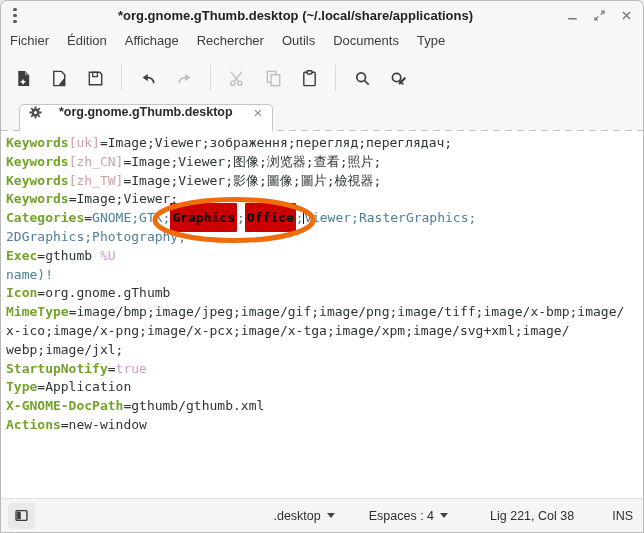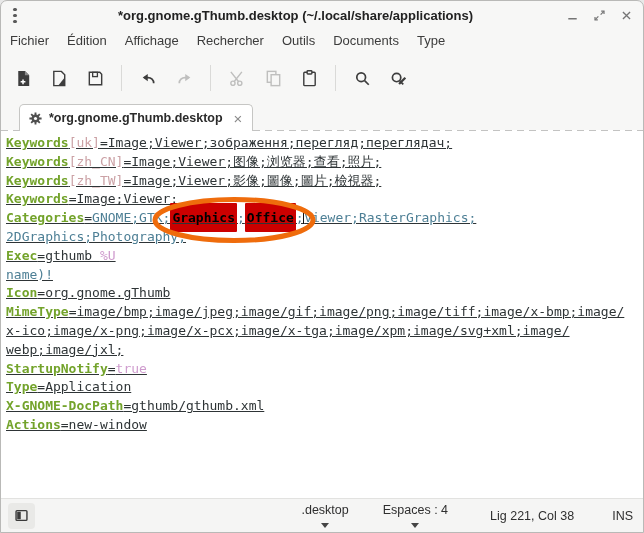--- a/index.html
+++ b/index.html
@@ -27,48 +27,48 @@
   
   .toolbar{height:42px;display:flex;align-items:center;padding:0 4px;flex:none;}
   .tool{width:32px;height:30px;display:flex;align-items:center;justify-content:center;
         border:none;background:transparent;color:#3d3d3d;margin:0 2px;}
   .tool.disabled{color:#bfbfbe;}
   .tool svg{width:19px;height:19px;display:block;}
   .tsep{width:1px;height:26px;background:#dadad8;margin:0 8px;flex:none;}
   
   .tabbar{height:31px;display:flex;align-items:flex-end;padding:0 0 0 18px;flex:none;position:relative;z-index:2;}
   .tab{height:27px;margin-bottom:-1px;background:#fff;border:1px solid #c6c6c4;border-bottom:none;
-       border-radius:5px 5px 0 0;display:flex;align-items:center;gap:6px;padding:0 9px 0 8px;}
+       border-radius:5px 5px 0 0;display:flex;align-items:flex-start;gap:16px;padding:0 9px 0 8px;}
   .tab svg{width:15px;height:15px;display:block;}
   .tab-label{font-size:12.5px;font-weight:600;color:#2b2b2b;white-space:nowrap;}
   .tab-close{font-size:15px;color:#8a8a8a;line-height:1;padding:0 1px;margin-left:4px;}
   
   .editor{flex:1;background:var(--bg-editor);position:relative;overflow:hidden;
-          font-family:"DejaVu Sans Mono",monospace;font-size:13px;line-height:18.8px;color:var(--plain);text-decoration:underline;}
+          font-family:"DejaVu Sans Mono",monospace;font-size:13px;line-height:18.8px;color:var(--plain);}
   .dashes{position:absolute;left:0;top:0;width:100%;height:1px;
           background-image:repeating-linear-gradient(90deg,#c3c3c2 0 7px,transparent 7px 12px);}
   .code{padding:4px 0 0 5px;}
   .line{white-space:pre;height:18.8px;}
   .tok-k{color:var(--key);font-weight:bold;}
   .tok-l{color:var(--locale);}
   .tok-p{color:var(--plain);}
   .tok-c{color:var(--cat);text-align:right;}
   .tok-m{color:var(--comment);}
   .tok-x{color:var(--special);}
   .tok-h{background:var(--match-bg);color:#000;font-weight:bold;padding:7px 2px;border-radius:1px;}
   .caret{display:inline-block;width:1.5px;height:15px;background:#111;vertical-align:-2px;margin-left:-1px;}
   .annot{position:absolute;left:148px;top:66px;width:170px;height:48px;pointer-events:none;}
   
   .statusbar{height:34px;background:#f5f5f4;border-top:1px solid #e2e2e0;display:flex;
              align-items:center;padding:0 10px 0 7px;flex:none;font-size:12.5px;color:#2f2f2f;}
   .panel-btn{width:27px;height:26px;border-radius:4px;background:#e9e9e7;border:none;
              display:flex;align-items:center;justify-content:center;}
   .panel-btn svg{width:15px;height:15px;display:block;}
   .sb-spacer{flex:1;}
-  .sb-item{display:flex;align-items:center;gap:6px;white-space:nowrap;flex-direction:column;}
+  .sb-item{display:flex;align-items:center;gap:6px;white-space:nowrap;}
   .chev{width:0;height:0;border-left:4px solid transparent;border-right:4px solid transparent;
         border-top:5px solid #444;display:inline-block;}
   .sb-filetype{margin-right:18px;}
   .sb-indent{margin-right:42px;padding-left:16px;}
   .sb-pos{margin-right:38px;}
 </style>
 </head>
 <body>
 
 <div class="window">

